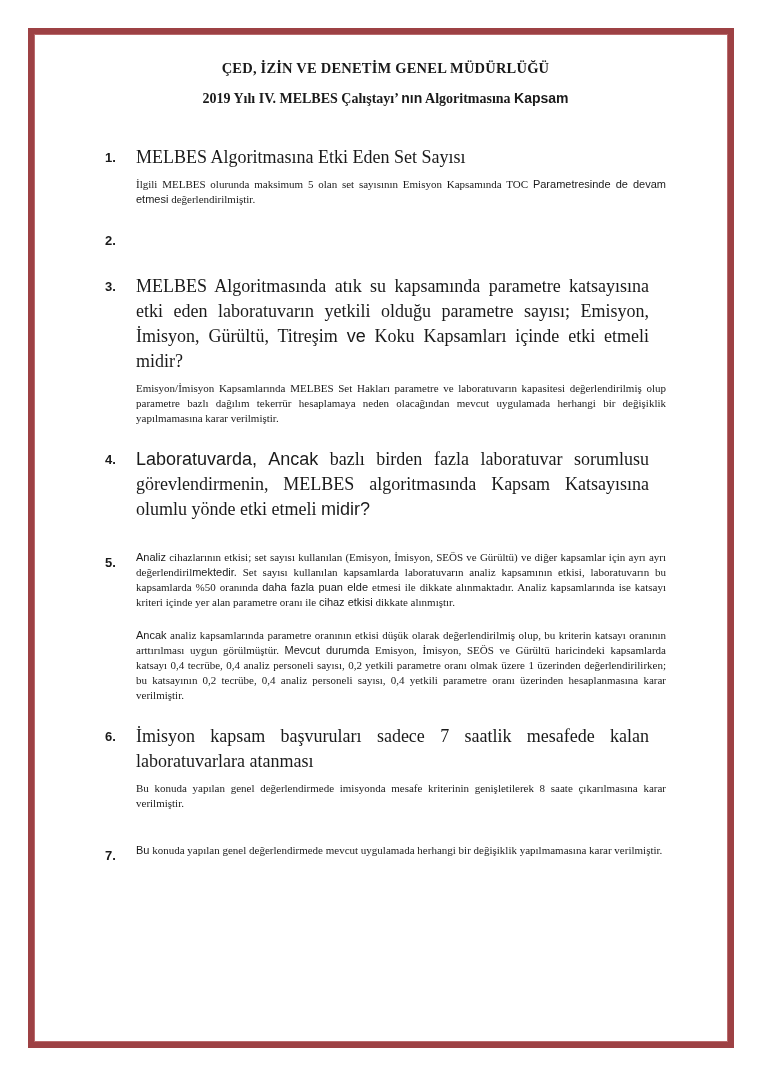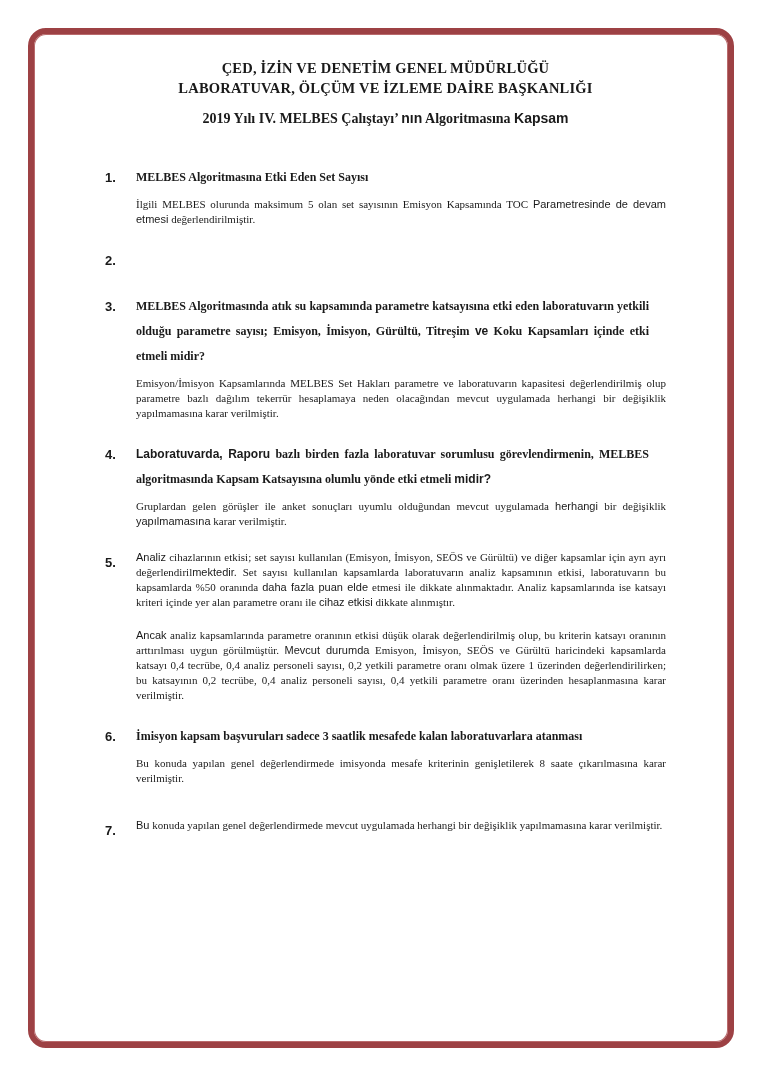--- a/index.html
+++ b/index.html
@@ -62,41 +62,40 @@
     font-weight: bold;
     font-size: 13px;
     line-height: 25px;
     font-family: "Liberation Sans", sans-serif;
   }
   .item-body {
     flex: 1 1 auto;
     min-width: 0;
   }
   .item-heading {
-    font-weight: bold;
-    font-size: 12px;
+    font-weight: normal;
+    font-size: 18px;
     line-height: 25px;
     text-align: justify;
     margin: 0 17px 7px 0;
   }
   .para {
     font-size: 11px;
     line-height: 15px;
     text-align: justify;
     margin: 0 0 18px 0;
   }
   .para:last-child { margin-bottom: 0; }
 </style>
 </head>
 <body style="background: rgb(255, 255, 255); color: rgb(26, 26, 26);">
 
-<div class="border-frame" style="border-color: rgb(157, 65, 68); box-shadow: rgb(185, 106, 108) 0px 0px 0px 1px inset; border-radius: 18px;">
+<div class="border-frame" style="border-color: rgb(157, 65, 68); box-shadow: rgb(185, 106, 108) 0px 0px 0px 1px inset;">
   <div class="content">
     <h1 class="org-title">ÇED, İZİN VE DENETİM GENEL MÜDÜRLÜĞÜ</h1>
-    <h1 class="org-title">LABORATUVAR, ÖLÇÜM VE İZLEME DAİRE BAŞKANLIĞI</h1>
     <h2 class="report-title"><span>2019 Yılı IV. MELBES Çalıştayı’ </span><span class="sans">nın</span><span> Algoritmasına </span><span class="sans">Kapsam</span></h2>
     <div id="items-list">
         <div class="item">
           <div class="num">1.</div>
           <div class="item-body">
             <div class="item-heading"><span>MELBES Algoritmasına Etki Eden Set Sayısı</span></div>
             <p class="para"><span>İlgili MELBES olurunda maksimum 5 olan set sayısının Emisyon Kapsamında TOC </span><span class="sans">Parametresinde de devam etmesi</span><span> değerlendirilmiştir.</span></p>
           </div>
         </div>
         <div class="item">
@@ -107,35 +106,34 @@
         <div class="item">
           <div class="num">3.</div>
           <div class="item-body">
             <div class="item-heading"><span>MELBES Algoritmasında atık su kapsamında parametre katsayısına etki eden laboratuvarın yetkili olduğu parametre sayısı; Emisyon, İmisyon, Gürültü, Titreşim </span><span class="sans">ve</span><span> Koku Kapsamları içinde etki etmeli midir?</span></div>
             <p class="para"><span>Emisyon/İmisyon Kapsamlarında MELBES Set Hakları parametre ve laboratuvarın kapasitesi değerlendirilmiş olup parametre bazlı dağılım tekerrür hesaplamaya neden olacağından mevcut uygulamada herhangi bir değişiklik yapılmamasına karar verilmiştir.</span></p>
           </div>
         </div>
         <div class="item">
           <div class="num">4.</div>
           <div class="item-body">
-            <div class="item-heading"><span class="sans">Laboratuvarda, Raporu</span><span> bazlı birden fazla laboratuvar sorumlusu görevlendirmenin, MELBES algoritmasında Kapsam Katsayısına olumlu yönde etki etmeli </span><span class="sans">midir?</span></div>
-            <p class="para"><span>Gruplardan gelen görüşler ile anket sonuçları uyumlu olduğundan mevcut uygulamada </span><span class="sans">herhangi</span><span> bir değişiklik </span><span class="sans">yapılmamasına</span><span> karar verilmiştir.</span></p>
+            <div class="item-heading"><span class="sans">Laboratuvarda, Ancak</span><span> bazlı birden fazla laboratuvar sorumlusu görevlendirmenin, MELBES algoritmasında Kapsam Katsayısına olumlu yönde etki etmeli </span><span class="sans">midir?</span></div>
           </div>
         </div>
         <div class="item">
           <div class="num">5.</div>
           <div class="item-body">
             <p class="para"><span class="sans">Analiz</span><span> cihazlarının etkisi; set sayısı kullanılan (Emisyon, İmisyon, SEÖS ve Gürültü) ve diğer kapsamlar için ayrı ayrı değerlendiril</span><span class="sans">mektedir.</span><span> Set sayısı kullanılan kapsamlarda laboratuvarın analiz kapsamının etkisi, laboratuvarın bu kapsamlarda %50 oranında </span><span class="sans">daha fazla puan elde</span><span> etmesi ile dikkate alınmaktadır. Analiz kapsamlarında ise katsayı kriteri içinde yer alan parametre oranı ile </span><span class="sans">cihaz etkisi</span><span> dikkate alınmıştır.</span></p>
             <p class="para"><span class="sans">Ancak</span><span> analiz kapsamlarında parametre oranının etkisi düşük olarak değerlendirilmiş olup, bu kriterin katsayı oranının arttırılması uygun görülmüştür. </span><span class="sans">Mevcut durumda</span><span> Emisyon, İmisyon, SEÖS ve Gürültü haricindeki kapsamlarda katsayı 0,4 tecrübe, 0,4 analiz personeli sayısı, 0,2 yetkili parametre oranı olmak üzere 1 üzerinden değerlendirilirken; bu katsayının  0,2 tecrübe, 0,4 analiz personeli sayısı, 0,4 yetkili parametre oranı üzerinden hesaplanmasına karar verilmiştir.</span></p>
           </div>
         </div>
         <div class="item">
           <div class="num">6.</div>
           <div class="item-body">
-            <div class="item-heading"><span>İmisyon kapsam başvuruları sadece 3 saatlik mesafede kalan laboratuvarlara atanması</span></div>
+            <div class="item-heading"><span>İmisyon kapsam başvuruları sadece 7 saatlik mesafede kalan laboratuvarlara atanması</span></div>
             <p class="para"><span>Bu konuda yapılan genel değerlendirmede imisyonda mesafe kriterinin genişletilerek 8 saate çıkarılmasına karar verilmiştir.</span></p>
           </div>
         </div>
         <div class="item">
           <div class="num">7.</div>
           <div class="item-body">
             <p class="para"><span class="sans">Bu</span><span> konuda yapılan genel değerlendirmede mevcut uygulamada herhangi bir değişiklik yapılmamasına karar verilmiştir.</span></p>
           </div>
         </div>
       </div>

